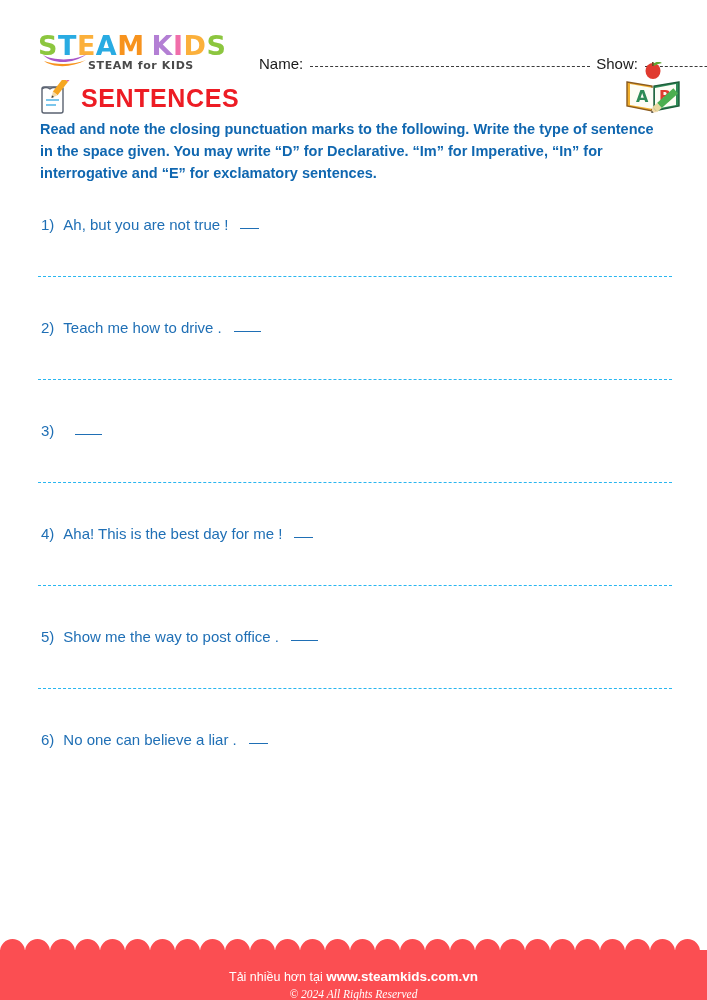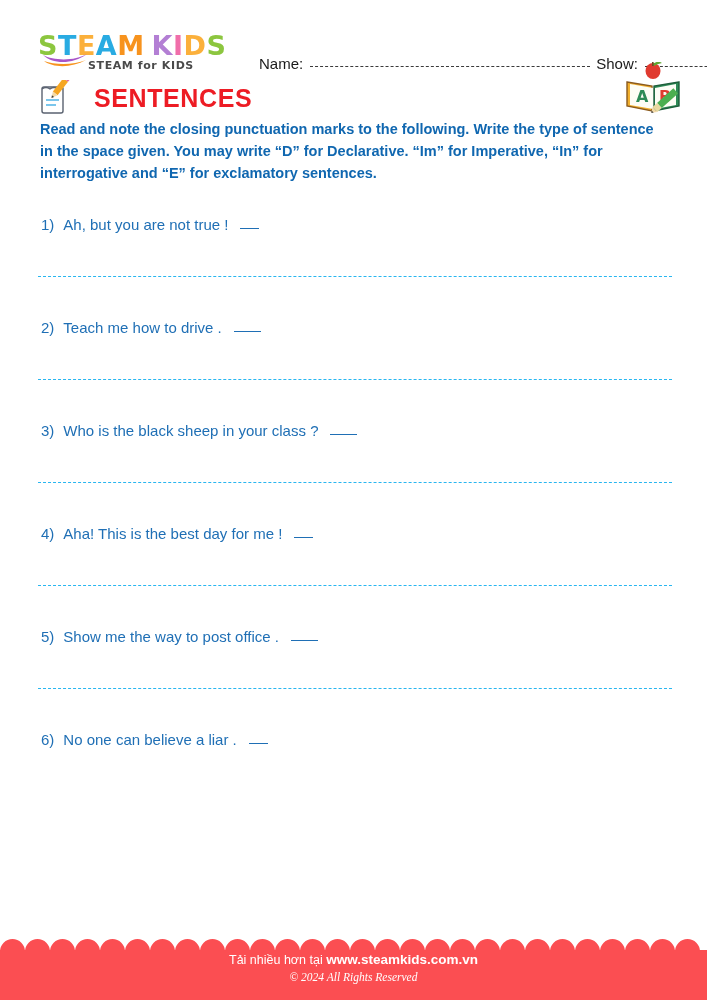--- a/index.html
+++ b/index.html
@@ -89,21 +89,21 @@
   .nd-rule.name-rule { width: 280px; }
   .nd-rule.date-rule { width: 122px; }
 
   
   .title-row {
     position: absolute;
     top: 80px;
     left: 38px;
     display: flex;
     align-items: center;
-    gap: 22px;
+    gap: 9px;
   }
   .notepad-icon { width: 34px; height: 36px; display: block; }
   .title-text {
     font-size: 25px;
     font-weight: bold;
     color: #ED1C24;
     letter-spacing: 0.6px;
     font-family: "Liberation Sans", sans-serif;
   }
 
@@ -184,21 +184,21 @@
   }
   .footer-body {
     position: absolute;
     top: 12px; left: 0;
     width: 707px;
     height: 50px;
     background: #FB4E52;
     display: flex;
     flex-direction: column;
     align-items: center;
-    justify-content: flex-start;
+    justify-content: flex-end;
     padding-top: 2px;
   }
   .footer-line1 {
     font-size: 12.5px;
     color: #ffffff;
     font-family: "Liberation Sans", sans-serif;
     white-space: nowrap;
   }
   .footer-line1 .strong { font-weight: bold; font-size: 13.5px; }
   .footer-line2 {
@@ -285,21 +285,20 @@
           <span class="q-num">2)</span>
           <span class="q-text">Teach me how to drive .</span>
           <span class="q-blank long"></span>
         </div>
         <div class="dash-rule"></div>
         <div class="q-spacer"></div>
       </div>
       <div class="q-item">
         <div class="q-line">
           <span class="q-num">3)</span>
-          <span class="q-text">Who is the black sheep in your class ?</span>
           <span class="q-blank long"></span>
         </div>
         <div class="dash-rule"></div>
         <div class="q-spacer"></div>
       </div>
       <div class="q-item">
         <div class="q-line">
           <span class="q-num">4)</span>
           <span class="q-text">Aha! This is the best day for me !</span>
           <span class="q-blank short"></span>

